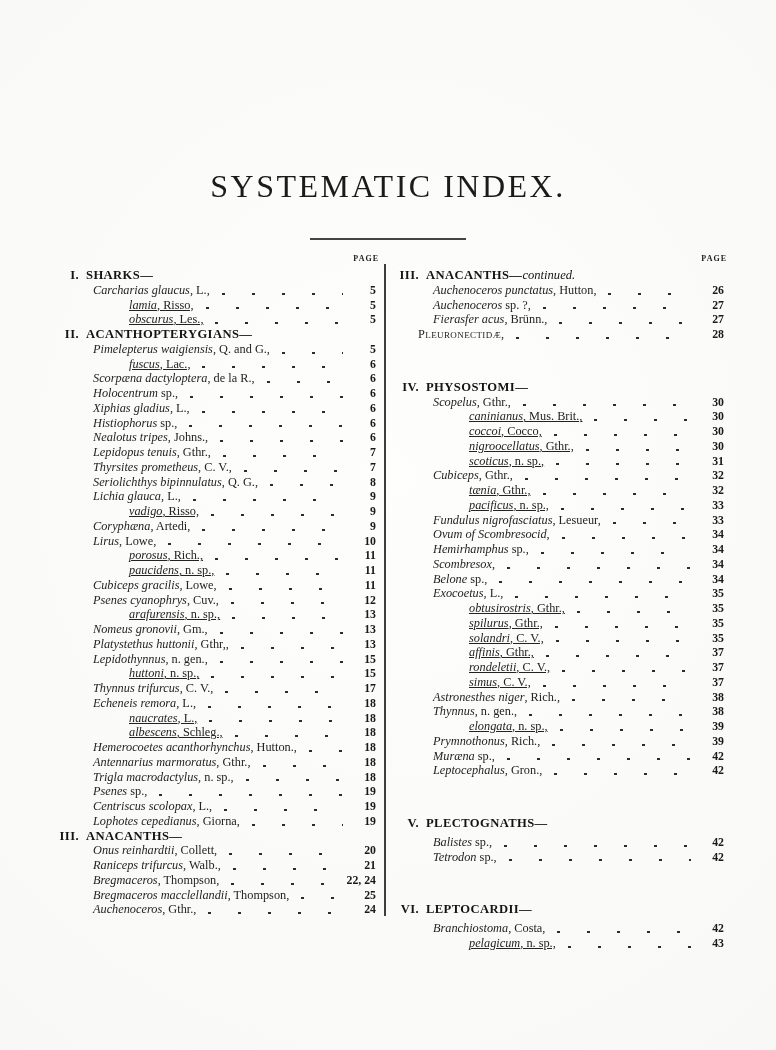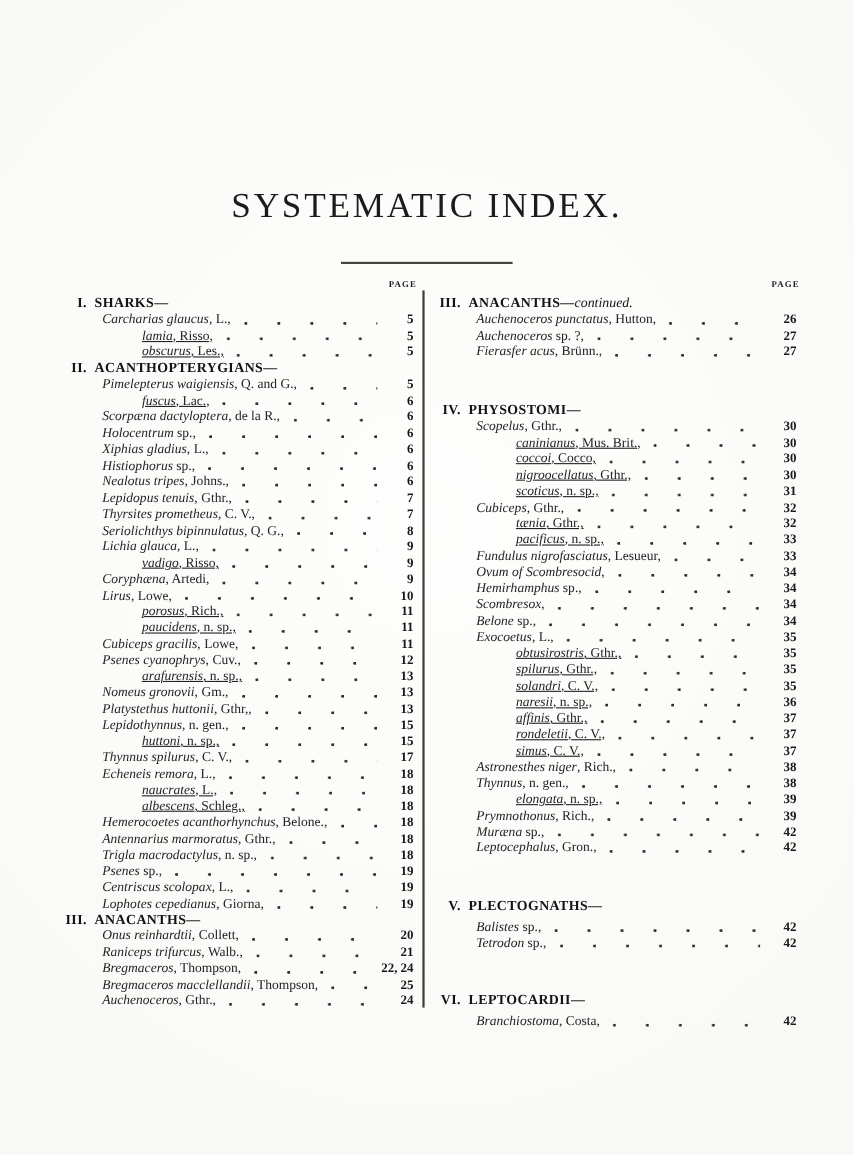--- a/index.html
+++ b/index.html
@@ -190,41 +190,41 @@
             <span class="nm ind1"><span class="it">Lepidothynnus</span><span class="ro">, n. gen.,</span></span>
             <span class="leader"></span>
             <span class="pg">15</span>
           </div>
           <div class="row entry">
             <span class="nm ind2"><span class="it">huttoni</span><span class="ro">, n. sp.,</span></span>
             <span class="leader"></span>
             <span class="pg">15</span>
           </div>
           <div class="row entry">
-            <span class="nm ind1"><span class="it">Thynnus spilurus</span><span class="ro">, C. V.,</span></span>
+            <span class="nm ind1"><span class="it">Thynnus trifurcus</span><span class="ro">, C. V.,</span></span>
             <span class="leader"></span>
             <span class="pg">17</span>
           </div>
           <div class="row entry">
             <span class="nm ind1"><span class="it">Echeneis remora</span><span class="ro">, L.,</span></span>
             <span class="leader"></span>
             <span class="pg">18</span>
           </div>
           <div class="row entry">
             <span class="nm ind2"><span class="it">naucrates</span><span class="ro">, L.,</span></span>
             <span class="leader"></span>
             <span class="pg">18</span>
           </div>
           <div class="row entry">
             <span class="nm ind2"><span class="it">albescens</span><span class="ro">, Schleg.,</span></span>
             <span class="leader"></span>
             <span class="pg">18</span>
           </div>
           <div class="row entry">
-            <span class="nm ind1"><span class="it">Hemerocoetes acanthorhynchus</span><span class="ro">, Belone.,</span></span>
+            <span class="nm ind1"><span class="it">Hemerocoetes acanthorhynchus</span><span class="ro">, Hutton.,</span></span>
             <span class="leader"></span>
             <span class="pg">18</span>
           </div>
           <div class="row entry">
             <span class="nm ind1"><span class="it">Antennarius marmoratus</span><span class="ro">, Gthr.,</span></span>
             <span class="leader"></span>
             <span class="pg">18</span>
           </div>
           <div class="row entry">
             <span class="nm ind1"><span class="it">Trigla macrodactylus</span><span class="ro">, n. sp.,</span></span>
@@ -295,20 +295,25 @@
           <div class="row entry">
             <span class="nm ind1"><span class="it">Auchenoceros</span><span class="ro"> sp. ?,</span></span>
             <span class="leader"></span>
             <span class="pg">27</span>
           </div>
           <div class="row entry">
             <span class="nm ind1"><span class="it">Fierasfer acus</span><span class="ro">, Brünn.,</span></span>
             <span class="leader"></span>
             <span class="pg">27</span>
           </div>
+          <div class="row entry">
+            <span class="nm indsc"><span class="sc">Pleuronectidæ</span><span class="ro">,</span></span>
+            <span class="leader"></span>
+            <span class="pg">28</span>
+          </div>
         </div>
         <div class="section gap">
           <div class="row heading">
             <span class="num">IV.</span>
             <span class="htext">PHYSOSTOMI—</span>
           </div>
           <div class="row entry">
             <span class="nm ind1"><span class="it">Scopelus</span><span class="ro">, Gthr.,</span></span>
             <span class="leader"></span>
             <span class="pg">30</span>
@@ -387,25 +392,20 @@
             <span class="nm ind2"><span class="it">spilurus</span><span class="ro">, Gthr.,</span></span>
             <span class="leader"></span>
             <span class="pg">35</span>
           </div>
           <div class="row entry">
             <span class="nm ind2"><span class="it">solandri</span><span class="ro">, C. V.,</span></span>
             <span class="leader"></span>
             <span class="pg">35</span>
           </div>
           <div class="row entry">
-            <span class="nm ind2"><span class="it">naresii</span><span class="ro">, n. sp.,</span></span>
-            <span class="leader"></span>
-            <span class="pg">36</span>
-          </div>
-          <div class="row entry">
             <span class="nm ind2"><span class="it">affinis</span><span class="ro">, Gthr.,</span></span>
             <span class="leader"></span>
             <span class="pg">37</span>
           </div>
           <div class="row entry">
             <span class="nm ind2"><span class="it">rondeletii</span><span class="ro">, C. V.,</span></span>
             <span class="leader"></span>
             <span class="pg">37</span>
           </div>
           <div class="row entry">
@@ -462,17 +462,22 @@
         </div>
         <div class="section gap hgap">
           <div class="row heading">
             <span class="num">VI.</span>
             <span class="htext">LEPTOCARDII—</span>
           </div>
           <div class="row entry">
             <span class="nm ind1"><span class="it">Branchiostoma</span><span class="ro">, Costa,</span></span>
             <span class="leader"></span>
             <span class="pg">42</span>
+          </div>
+          <div class="row entry">
+            <span class="nm ind2"><span class="it">pelagicum</span><span class="ro">, n. sp.,</span></span>
+            <span class="leader"></span>
+            <span class="pg">43</span>
           </div>
         </div>
       </div>
   </div>
 </div>
 
 </body></html>

